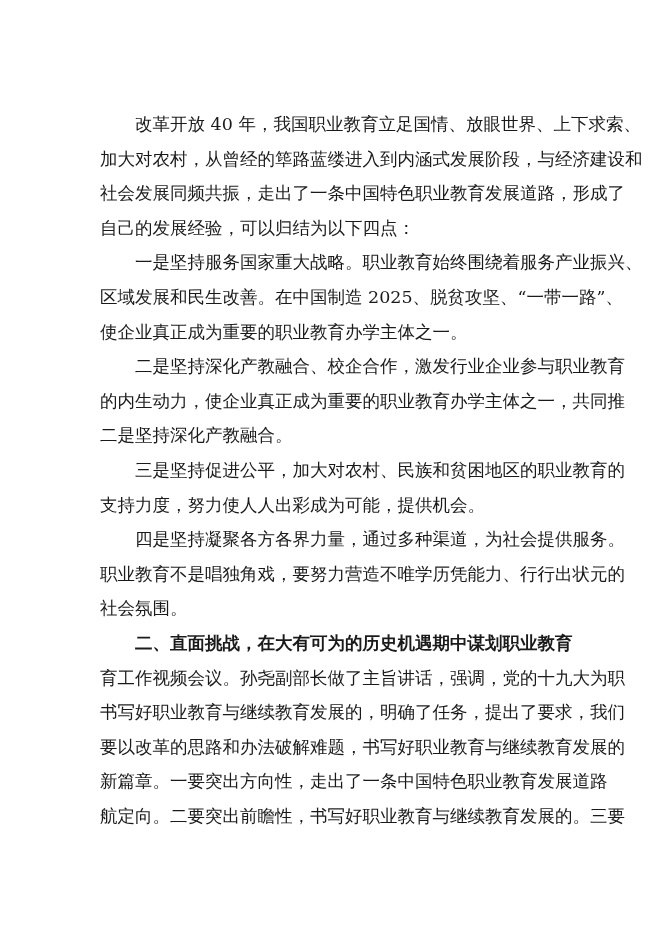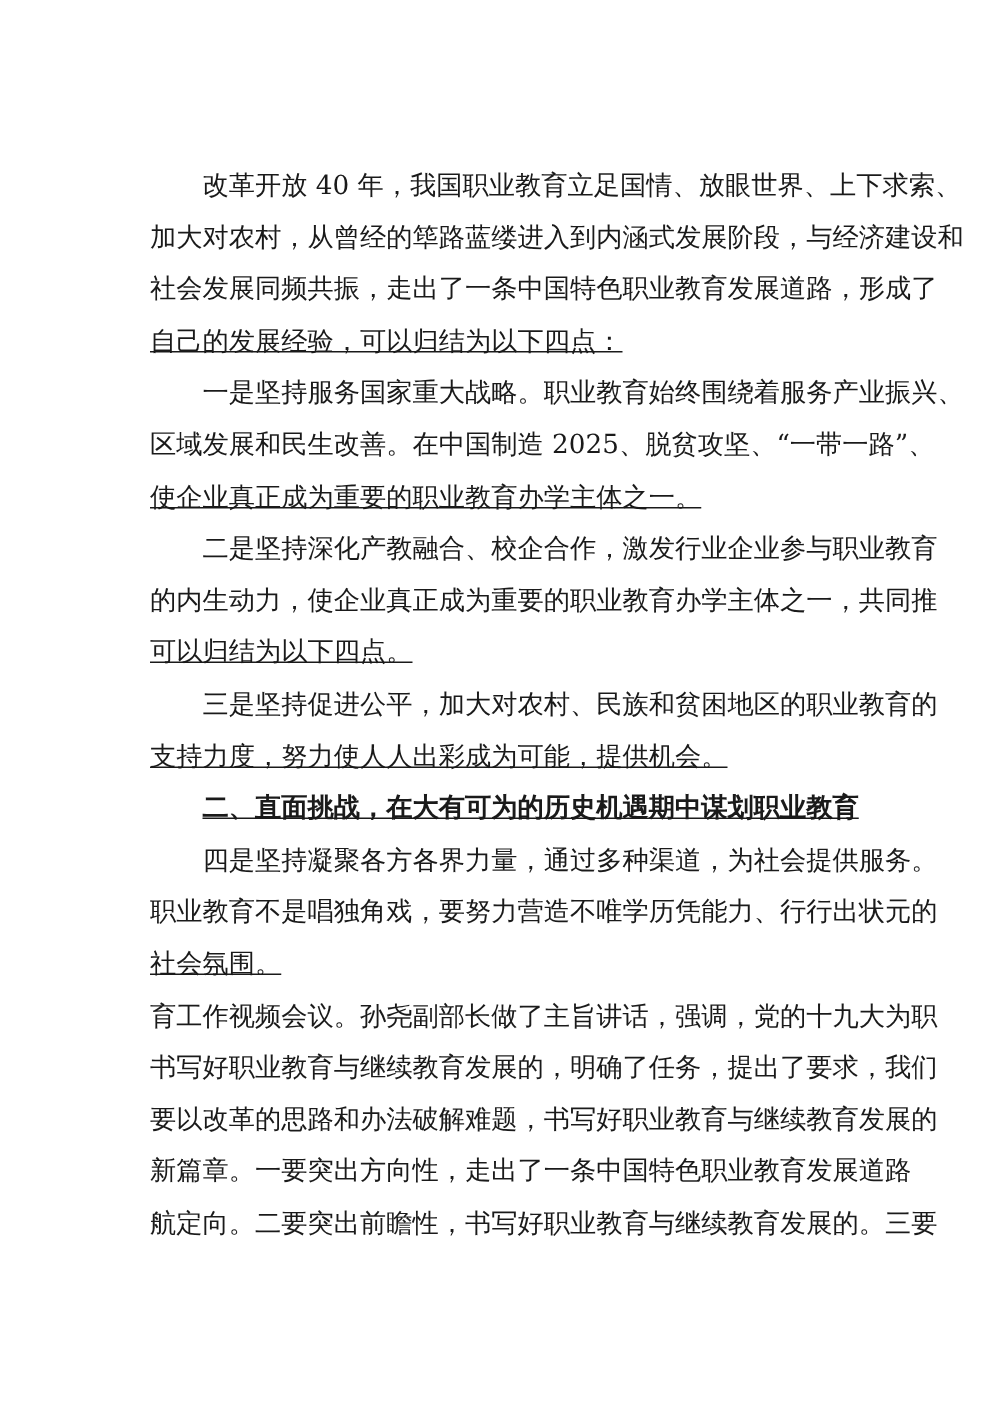--- a/index.html
+++ b/index.html
@@ -7,21 +7,21 @@
   .page {
     position: absolute; left: 100px; top: 80px; width: 468px;
     font-family: "DejaVu Serif", "Liberation Serif", serif;
     color: #1a1a1a; font-size: 17.5px; margin-top: 27px;
   }
   .line {
     height: 34.6px; line-height: 34.6px;
     text-align: justify; text-align-last: justify;
     white-space: nowrap; overflow: visible;
   }
-  .line.last { text-align-last: left; text-decoration: underline; }
+  .line.last { text-align-last: left; }
   .line.indent { padding-left: 35px; }
   .heading { font-weight: bold; }
 </style>
 </head>
 <body>
 
 <div class="page">
   <div>
     <div class="line indent">改革开放 40 年，我国职业教育立足国情、放眼世界、上下求索、</div>
     <div class="line">加大对农村，从曾经的筚路蓝缕进入到内涵式发展阶段，与经济建设和</div>
@@ -29,33 +29,33 @@
     <div class="line last">自己的发展经验，可以归结为以下四点：</div>
   </div>
   <div>
     <div class="line indent">一是坚持服务国家重大战略。职业教育始终围绕着服务产业振兴、</div>
     <div class="line">区域发展和民生改善。在中国制造 2025、脱贫攻坚、“一带一路”、</div>
     <div class="line last">使企业真正成为重要的职业教育办学主体之一。</div>
   </div>
   <div>
     <div class="line indent">二是坚持深化产教融合、校企合作，激发行业企业参与职业教育</div>
     <div class="line">的内生动力，使企业真正成为重要的职业教育办学主体之一，共同推</div>
-    <div class="line last">可以归结为以下四点。</div>
+    <div class="line last">二是坚持深化产教融合。</div>
   </div>
   <div>
     <div class="line indent">三是坚持促进公平，加大对农村、民族和贫困地区的职业教育的</div>
     <div class="line last">支持力度，努力使人人出彩成为可能，提供机会。</div>
   </div>
   <div>
-    <div class="line indent last heading">二、直面挑战，在大有可为的历史机遇期中谋划职业教育</div>
-  </div>
-  <div>
     <div class="line indent">四是坚持凝聚各方各界力量，通过多种渠道，为社会提供服务。</div>
     <div class="line">职业教育不是唱独角戏，要努力营造不唯学历凭能力、行行出状元的</div>
     <div class="line last">社会氛围。</div>
+  </div>
+  <div>
+    <div class="line indent last heading">二、直面挑战，在大有可为的历史机遇期中谋划职业教育</div>
   </div>
   <div>
     <div class="line">育工作视频会议。孙尧副部长做了主旨讲话，强调，党的十九大为职</div>
     <div class="line">书写好职业教育与继续教育发展的，明确了任务，提出了要求，我们</div>
     <div class="line">要以改革的思路和办法破解难题，书写好职业教育与继续教育发展的</div>
     <div class="line">新篇章。一要突出方向性，走出了一条中国特色职业教育发展道路</div>
     <div class="line">航定向。二要突出前瞻性，书写好职业教育与继续教育发展的。三要</div>
   </div>
 </div>
 

